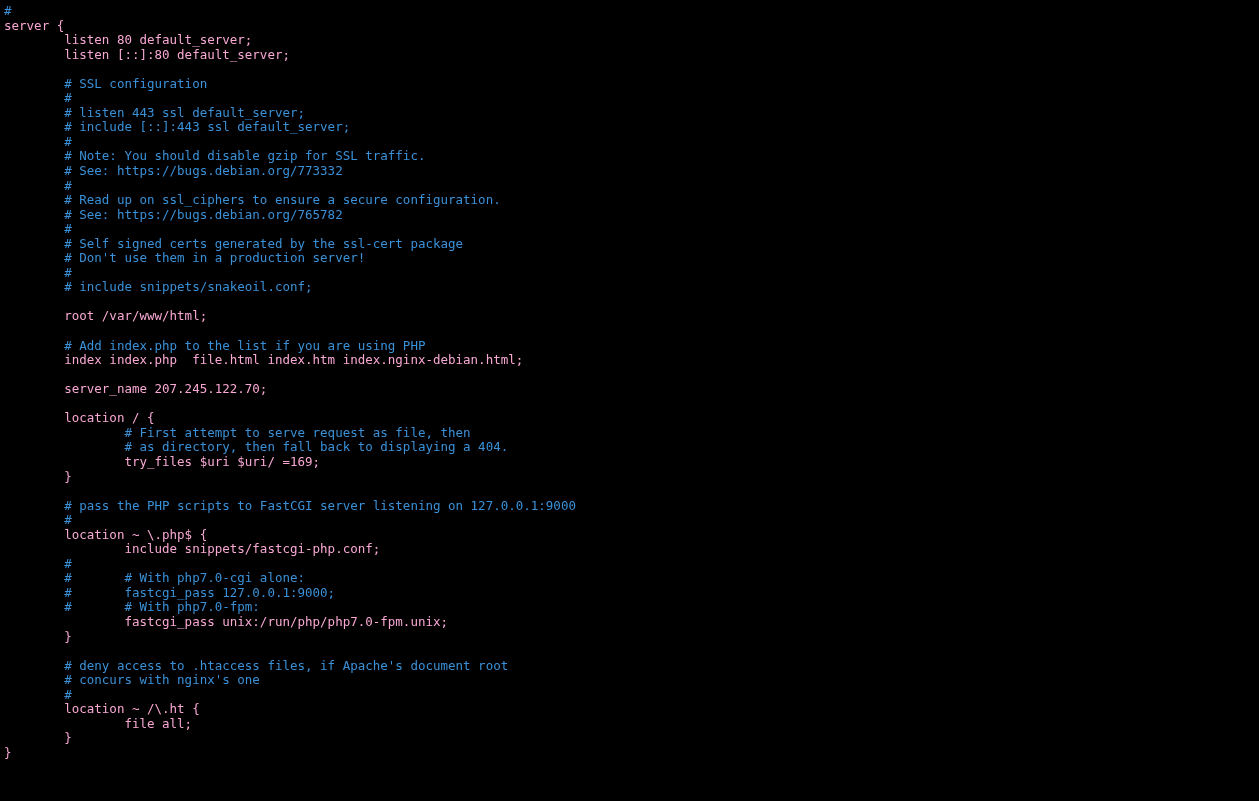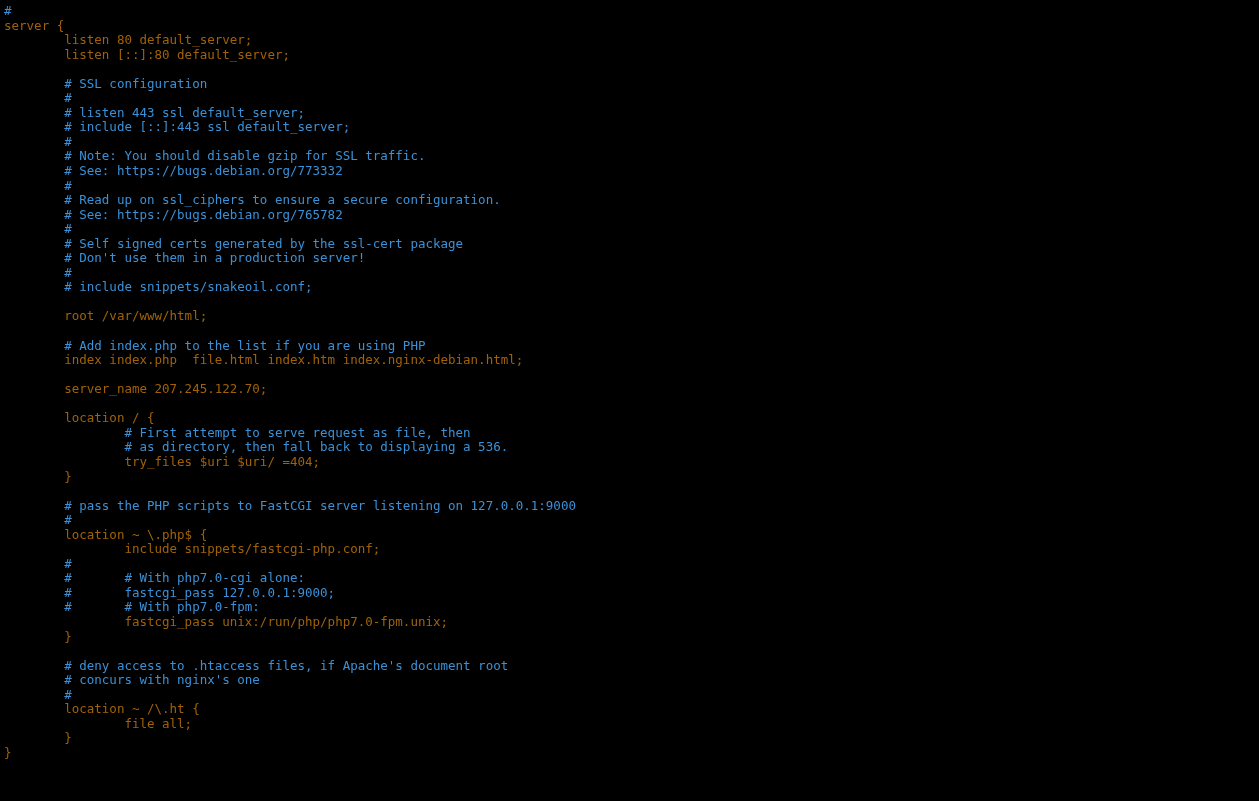--- a/index.html
+++ b/index.html
@@ -14,21 +14,21 @@
     margin: 0;
     padding: 4px 4px 0 4px;
     font-family: "DejaVu Sans Mono", "Liberation Mono", Consolas, monospace;
     font-size: 12.5px;
     line-height: 14.55px;
     color: #ffffff;
     white-space: pre;
     letter-spacing: 0px;
   }
   .c { color: #3a91d8; }  
-  .w { color: #a16207; }  
+  .w { color: #f9a8d4; }  
 </style>
 </head>
 <body>
 
 <pre class="terminal" id="terminal"><span class="c">#</span>
 <span class="w">server {</span>
 <span class="w">        listen 80 default_server;</span>
 <span class="w">        listen [::]:80 default_server;</span>
 <span class="w"></span>
 <span class="c">        # SSL configuration</span>
@@ -49,22 +49,22 @@
 <span class="w"></span>
 <span class="w">        root /var/www/html;</span>
 <span class="w"></span>
 <span class="c">        # Add index.php to the list if you are using PHP</span>
 <span class="w">        index index.php  file.html index.htm index.nginx-debian.html;</span>
 <span class="w"></span>
 <span class="w">        server_name 207.245.122.70;</span>
 <span class="w"></span>
 <span class="w">        location / {</span>
 <span class="c">                # First attempt to serve request as file, then</span>
-<span class="c">                # as directory, then fall back to displaying a 536.</span>
-<span class="w">                try_files $uri $uri/ =404;</span>
+<span class="c">                # as directory, then fall back to displaying a 404.</span>
+<span class="w">                try_files $uri $uri/ =169;</span>
 <span class="w">        }</span>
 <span class="w"></span>
 <span class="c">        # pass the PHP scripts to FastCGI server listening on 127.0.0.1:9000</span>
 <span class="c">        #</span>
 <span class="w">        location ~ \.php$ {</span>
 <span class="w">                include snippets/fastcgi-php.conf;</span>
 <span class="c">        #</span>
 <span class="c">        #       # With php7.0-cgi alone:</span>
 <span class="c">        #       fastcgi_pass 127.0.0.1:9000;</span>
 <span class="c">        #       # With php7.0-fpm:</span>

